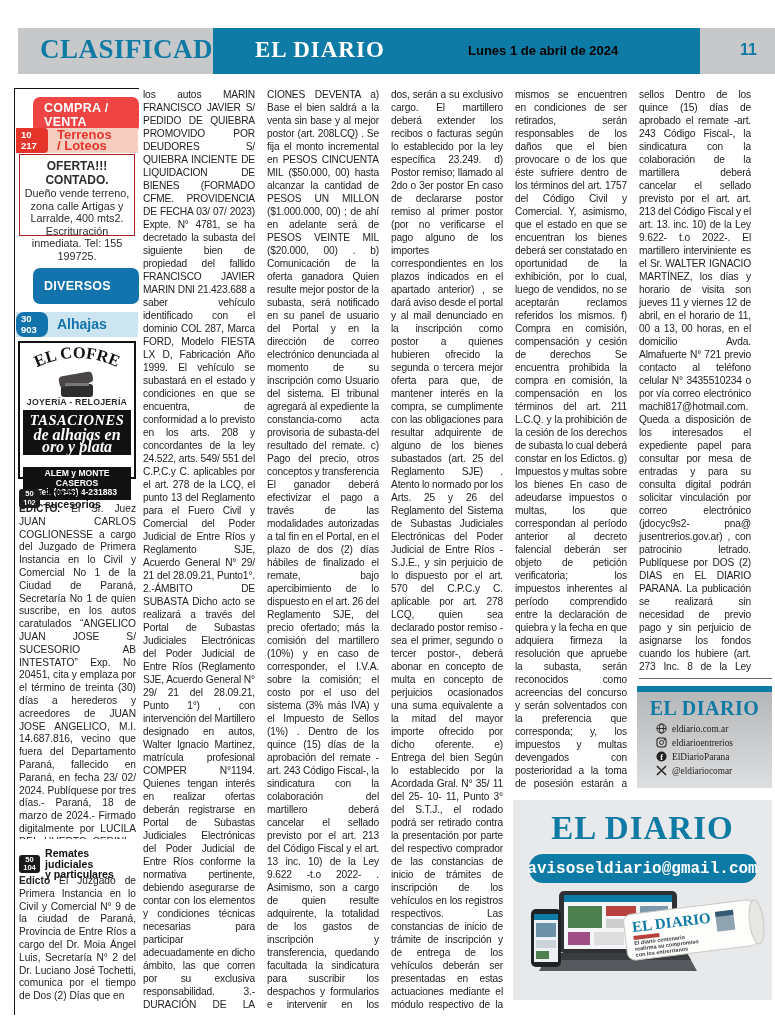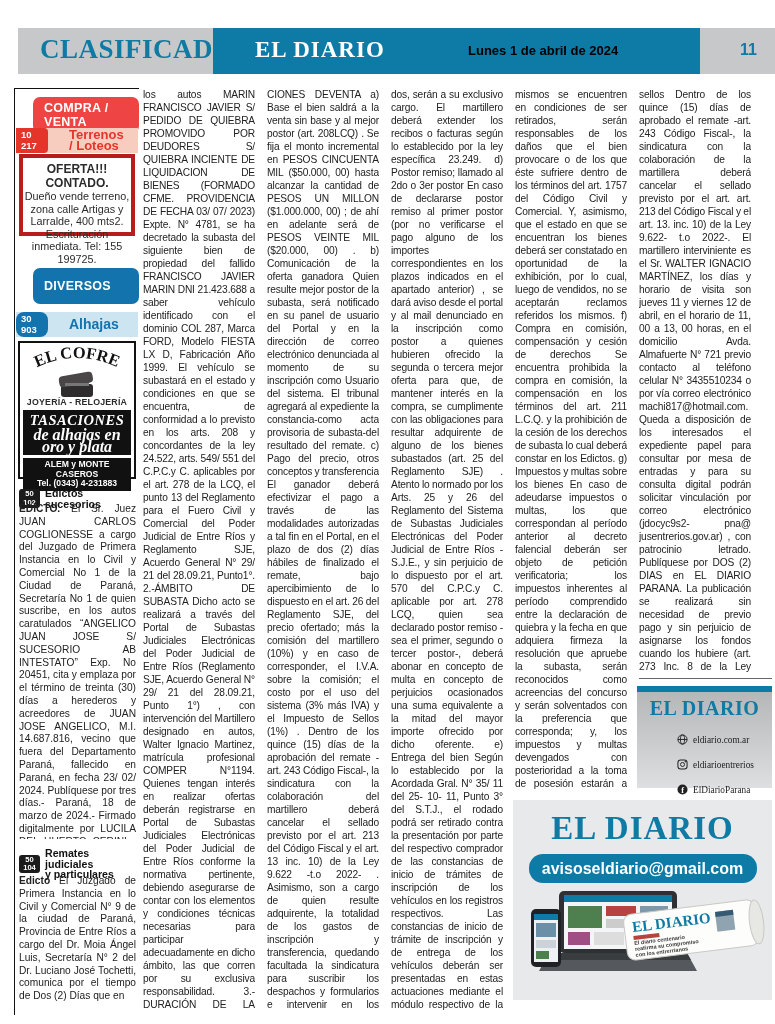--- a/index.html
+++ b/index.html
@@ -22,46 +22,46 @@
   .ribbon{position:absolute;left:18px;width:106px;height:36px;border-radius:7px;
           color:#fff;font-weight:bold;font-size:12.5px;letter-spacing:.3px;
           display:flex;align-items:center;padding-left:11px;box-sizing:border-box;}
   .ribbon:before{content:"";position:absolute;left:-4px;bottom:2px;width:12px;height:12px;
           border-radius:2px;transform:rotate(18deg);z-index:-1;}
   .ribbon.red{background:#ef4444;top:8px;}
   .ribbon.red:before{background:#9f241d;}
   .ribbon.blue{background:#1373ad;top:179px;}
   .ribbon.blue:before{background:#0c4f7c;}
 
-  .band{position:absolute;left:1px;width:122px;display:flex;align-items:center;gap:12px;}
+  .band{position:absolute;left:1px;width:122px;display:flex;align-items:center;}
   .band.pink{top:39px;height:25px;background:#f7cdbf;}
   .band.lblue{top:223px;height:25px;background:#cde5f1;}
   .codechip{width:32px;height:100%;border-radius:0 4px 4px 0;color:#fff;font-weight:bold;
             font-size:9.5px;line-height:10.5px;display:flex;flex-direction:column;
             justify-content:center;padding-left:5px;box-sizing:border-box;flex:0 0 32px;}
   .codechip.red{background:#e5352b;}
   .codechip.blue{background:#1373ad;border-radius:8px;}
   .bandlabel{font-weight:bold;font-size:13px;line-height:10.5px;padding-left:9px;}
   .bandlabel.red{color:#e5352b;}
   .bandlabel.blue{color:#1373ad;font-size:14px;}
 
-  .oferta{position:absolute;left:4px;top:65px;width:116px;height:82px;border:4px solid #b91c1c;
+  .oferta{position:absolute;left:4px;top:65px;width:116px;height:82px;border:1px solid #b91c1c;
           text-align:center;font-size:10.8px;line-height:12.6px;padding-top:5px;box-sizing:border-box;}
   .oferta b{display:block;font-size:12px;line-height:13.5px;}
 
   .cofre{position:absolute;left:3px;top:252px;width:118px;height:138px;border:2px solid #111;
          box-sizing:border-box;background:#fff;text-align:center;}
   .cofre .arc{display:block;margin:1px auto 0;}
   .cofre .jewelbox{display:block;margin:-4px auto 0;}
   .cofre-sub{font-weight:bold;font-size:8.8px;letter-spacing:.2px;margin-top:-3px;}
   .tasaciones{background:#111;color:#fff;margin:3px 3px 0;padding:2px 0 3px;
               font-family:"Liberation Serif",serif;font-style:italic;}
   .tasaciones .t1{display:block;font-weight:bold;font-size:14.5px;letter-spacing:.5px;}
   .tasaciones .t2,.tasaciones .t3{display:block;font-weight:bold;font-size:16px;line-height:11.5px;font-style:italic;}
-  .cofre-foot{background:#111;color:#fff;margin:3px 3px 0;padding:2px 0;
+  .cofre-foot{background:#111;color:#fff;margin:12px 3px 0;padding:2px 0;
               font-weight:bold;font-size:8.6px;line-height:9.6px;}
 
   .secrow{position:absolute;left:4px;display:flex;align-items:center;margin-top:6px;}
   .secrow .blackchip{width:21px;color:#fff;background:#1b1b1b;border-radius:3px;
         font-weight:bold;font-size:7.6px;line-height:8.2px;text-align:center;padding:1px 0;flex:0 0 21px;}
   .secrow .seclabel{font-weight:bold;font-size:10.6px;line-height:10.6px;padding-left:5px;color:#111;}
   .secrow.r1{top:393px;}
   .secrow.r2{top:753px;}
 
   .sidetext{position:absolute;left:4px;width:117px;font-size:10.2px;line-height:12.8px;
@@ -76,31 +76,31 @@
   .c3{left:515px;height:704px;} .c4{left:639px;height:586px;}
   .col5-rule{position:absolute;left:639px;top:678px;width:133px;height:0;border-top:1px solid #666;}
 
   
   .contact{position:absolute;left:637px;top:686px;width:135px;height:102px;
            background:linear-gradient(#b3b4b6,#dedfe0);}
   .contact-bar{height:6px;background:#0e7ba6;}
   .contact-logo{text-align:center;font-family:"Liberation Serif",serif;font-weight:bold;
                 font-size:20px;letter-spacing:.5px;color:#0f7aa4;margin-top:5px;}
   .contact-item{display:flex;align-items:center;justify-content:flex-start;
-                padding-left:40px;margin-top:14px;}
+                padding-left:19px;margin-top:3px;}
   .contact-item svg{flex:0 0 11px;}
   .contact-item span{font-family:"Liberation Serif",serif;font-size:9.3px;color:#1c1c1c;padding-left:5px;}
 
   
   .bottom-ad{position:absolute;left:513px;top:800px;width:259px;height:200px;background:#e8e9ea;}
   .ba-logo{text-align:center;font-family:"Liberation Serif",serif;font-weight:bold;
            font-size:33px;letter-spacing:1px;color:#0f7aa4;margin-top:10px;}
   .ba-pill{width:228px;height:29px;margin:7px auto 0;background:#0e7ba6;border-radius:14px;
            display:flex;align-items:center;justify-content:center;}
-  .ba-pill span{font-family:Liberation Sans, sans-serif;font-weight:bold;font-size:16px;color:#fff;}
+  .ba-pill span{font-family:Liberation Mono, monospace;font-weight:bold;font-size:16px;color:#fff;}
   .ba-devices{display:block;margin:2px auto 0;}
 </style>
 </head>
 <body>
 
 <div class="page">
 
   <header class="masthead">
     <div class="mh-section">CLASIFICADOS</div>
     <div class="mh-center">

